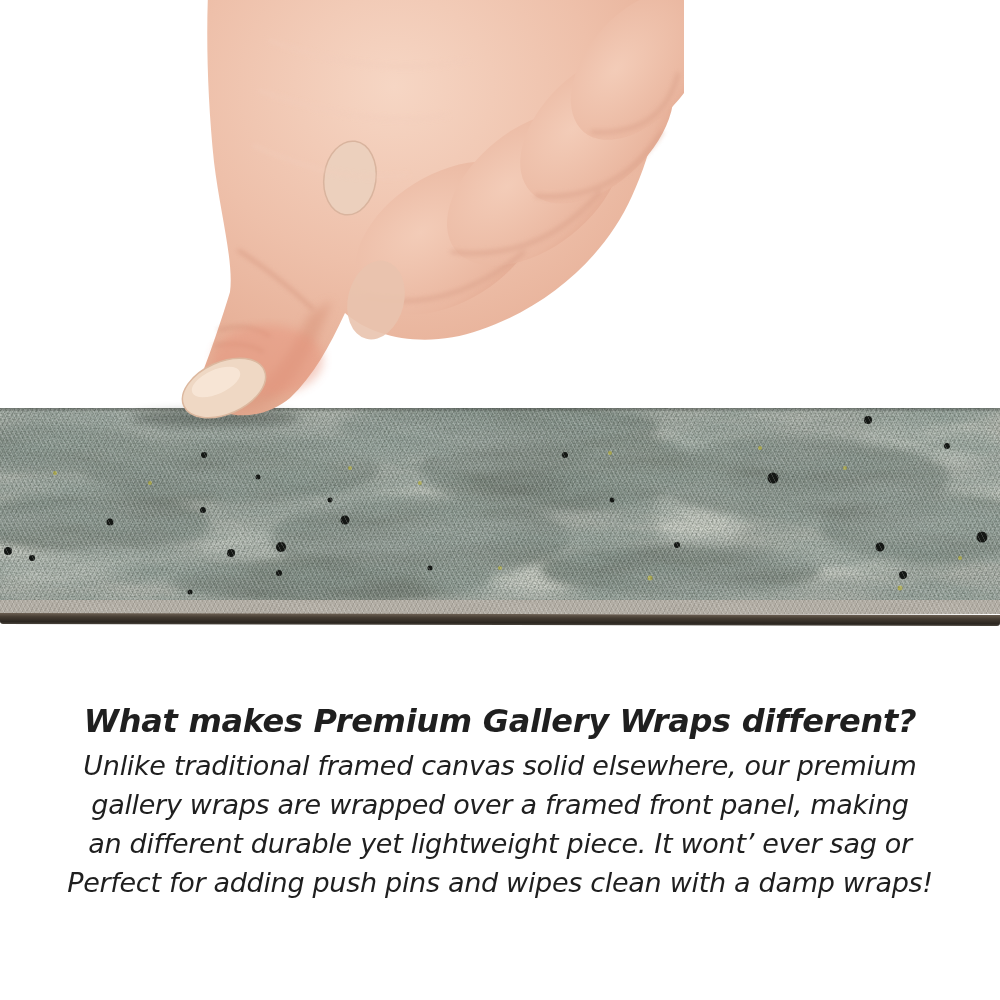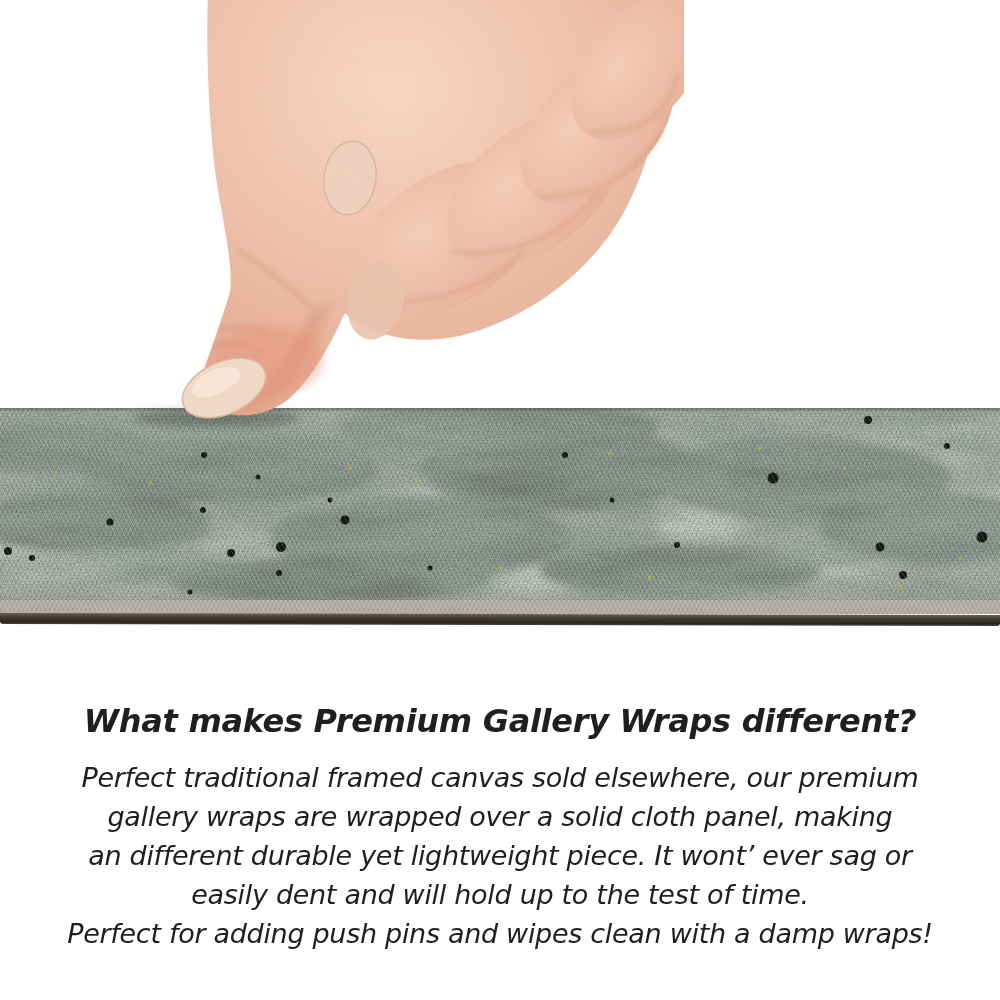--- a/index.html
+++ b/index.html
@@ -35,21 +35,21 @@
   .thumb-shadow{
     position:absolute;left:130px;top:2px;width:170px;height:16px;border-radius:50%;
     background:rgba(20,25,20,.30);filter:blur(5px);
   }
 
   
   .info{
     position:absolute;left:0;top:700px;width:1000px;text-align:center;z-index:4;
     font-style:italic;color:#1f1f1f;letter-spacing:-.3px;
   }
-  .info .heading{font-size:32px;font-weight:600;line-height:42px;margin-bottom:16px;}
+  .info .heading{font-size:32px;font-weight:600;line-height:42px;margin-bottom:4px;}
   .info .line{font-size:27px;font-weight:500;line-height:39px;}
 </style>
 </head>
 <body>
 
 <div class="page">
 
   <div class="hand">
     <svg width="566" height="420" viewBox="0 0 566 420" xmlns="http://www.w3.org/2000/svg">
       <defs>
@@ -222,20 +222,19 @@
 
     <div class="weave"></div>
     <div class="strip-topshade"></div>
     <div class="thumb-shadow"></div>
     <div class="pale-band"></div>
     <div class="dark-edge"></div>
   </div>
 
   <div class="info">
     <div class="heading">What makes Premium Gallery Wraps different?</div>
-    <div class="line">Perfect traditional framed canvas sold elsewhere, our premium</div>
-    <div class="line">gallery wraps are wrapped over a solid cloth panel, making</div>
+    <div class="line">Unlike traditional framed canvas solid elsewhere, our premium</div>
+    <div class="line">gallery wraps are wrapped over a framed front panel, making</div>
     <div class="line">an different durable yet lightweight piece. It wont’ ever sag or</div>
-    <div class="line">easily dent and will hold up to the test of time.</div>
     <div class="line">Perfect for adding push pins and wipes clean with a damp wraps!</div>
   </div>
 
 </div>
 
 </body></html>

